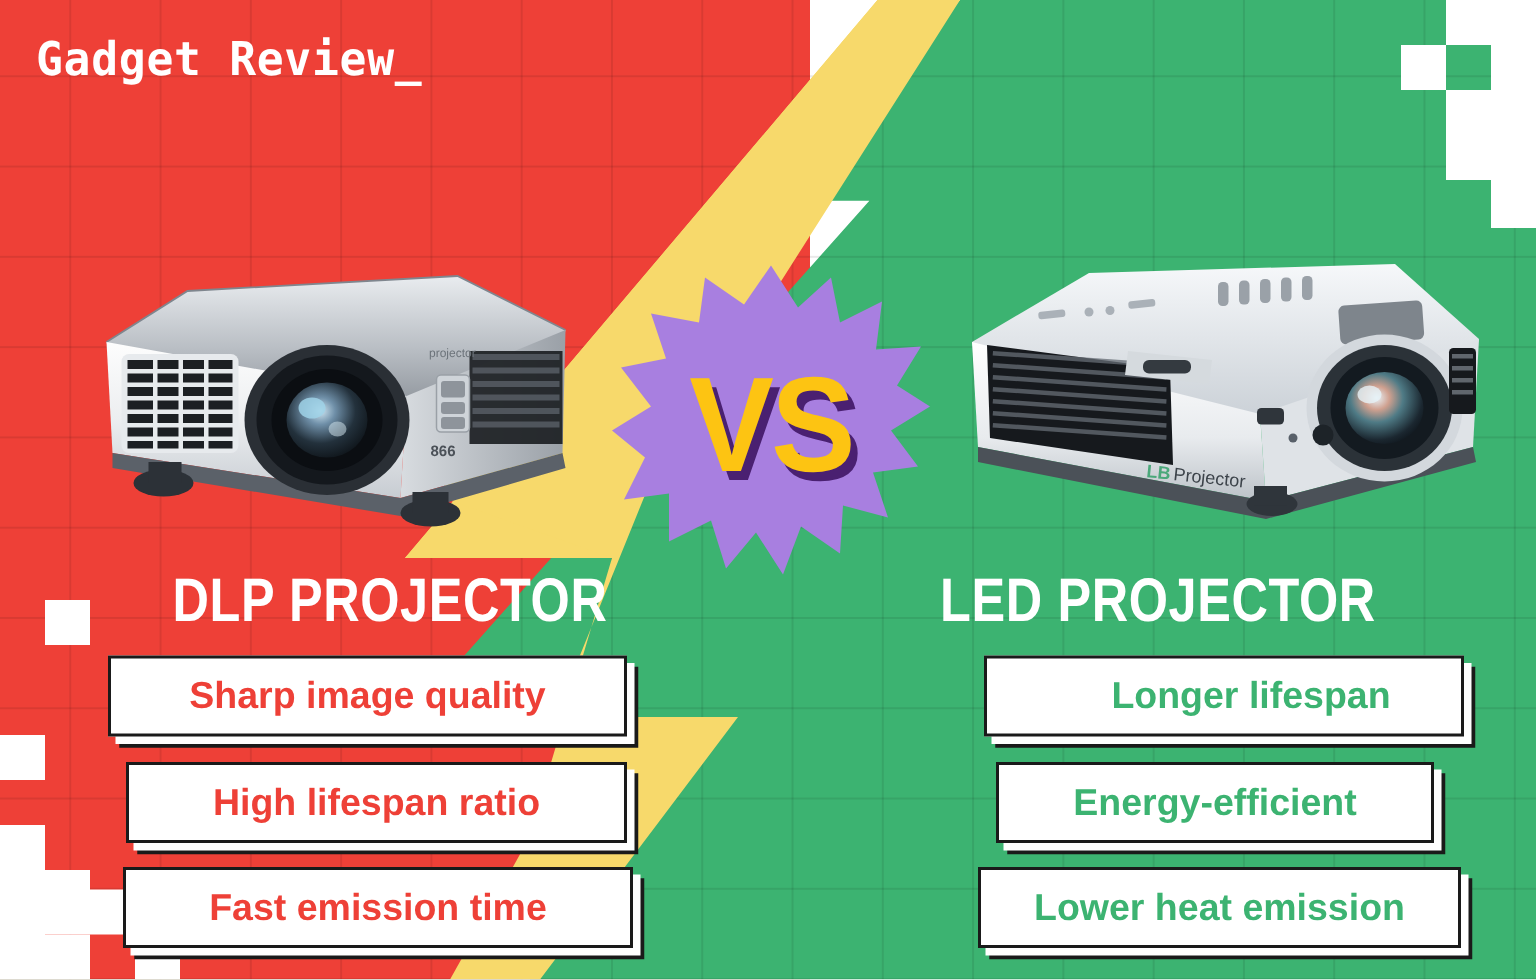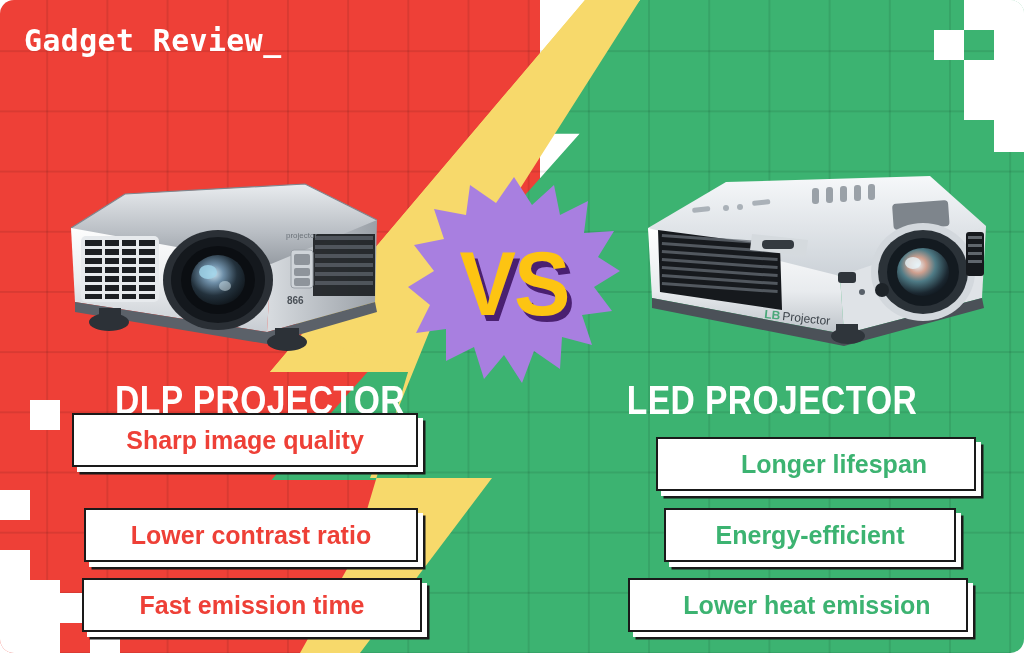--- a/index.html
+++ b/index.html
@@ -1,21 +1,20 @@
 <!DOCTYPE html>
 <html><head>
 <meta charset="utf-8">
 <style>
   html,body{margin:0;padding:0;background:#fff;}
   body{font-family:"Liberation Sans",sans-serif;}
 
   .stage{
     position:relative;width:1024px;height:653px;overflow:hidden;
     background:#ffffff;
-    border-radius:14px;
   }
 
   
   .half{position:absolute;top:0;height:653px;}
   .half-left{left:0;width:540px;background:#ee4037;
     clip-path:polygon(0 0,100% 0,100% 100%,0 100%);}
   .half-right{left:0;width:1024px;background:#3cb371;
     clip-path:polygon(100% 0,100% 100%,34.5% 100%,40.2% 73.5%,26.5% 73.5%,56.6% 20.5%,51.4% 20.5%,62.5% 0);}
 
   
@@ -310,21 +309,21 @@
         204,136 174,140 184,170 154,162 152,194 126,176 114,208 96,180 76,204
         66,172 38,186 38,154 8,158 22,130 0,112 26,96 6,70 36,64 26,34 58,40
         62,10 88,28"></polygon>
     </svg>
     <div class="vs-text">VS</div>
   </div>
 
   <div class="side-title title-left">DLP PROJECTOR</div>
   <div class="side-title title-right">LED PROJECTOR</div>
 
-  <div class="card red" style="left:72px;top:413px;width:342px;">Sharp image quality</div>
-  <div class="card red" style="left:84px;top:508px;width:330px;">Lower contrast ratio</div>
+  <div class="card red" style="left:72px;top:437px;width:342px;">Sharp image quality</div>
+  <div class="card red" style="left:84px;top:508px;width:330px;">High lifespan ratio</div>
   <div class="card red" style="left:82px;top:578px;width:336px;">Fast emission time</div>
 
   <div class="card green" style="left:656px;top:437px;width:280px;padding-left:36px;">Longer lifespan</div>
   <div class="card green" style="left:664px;top:508px;width:288px;">Energy-efficient</div>
-  <div class="card green" style="left:628px;top:578px;width:318px;padding-left:18px;">Lower heat emission</div>
+  <div class="card green" style="left:652px;top:578px;width:318px;">Lower heat emission</div>
 
 </div>
 
 </body></html>

